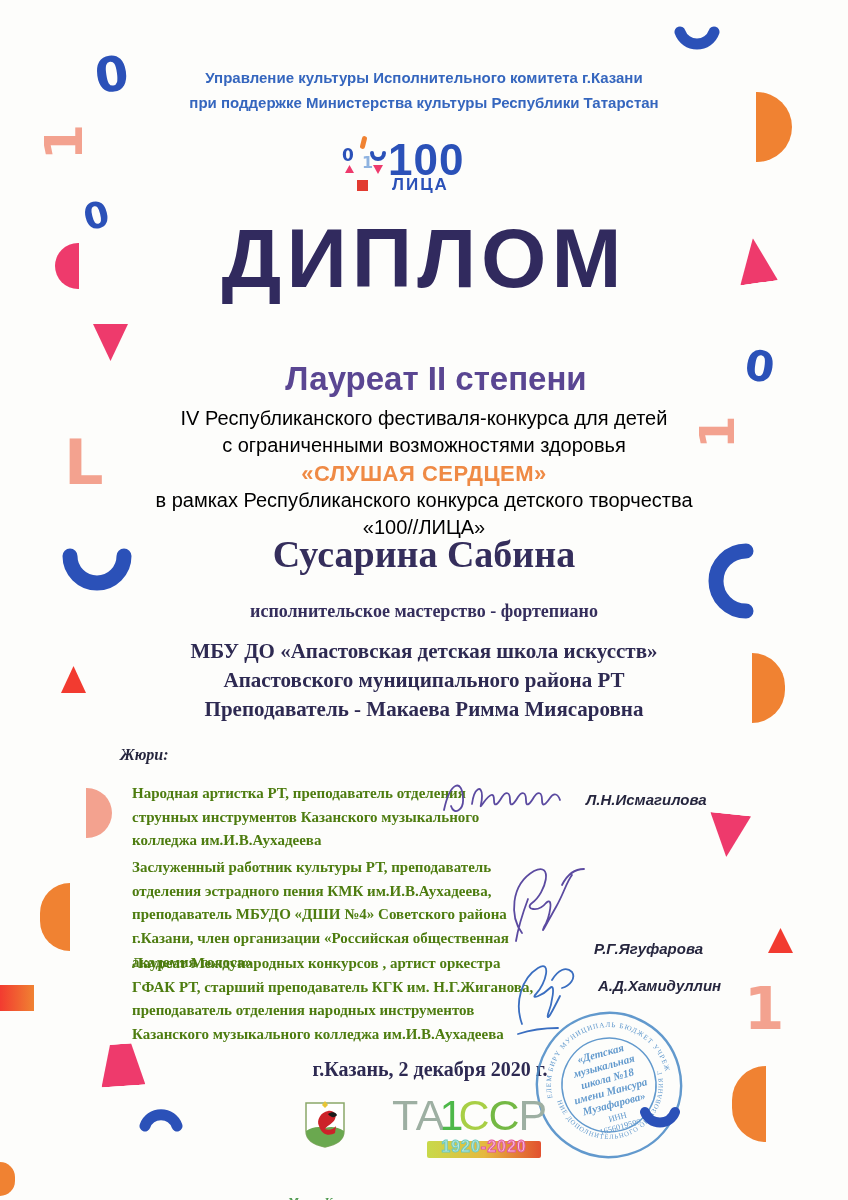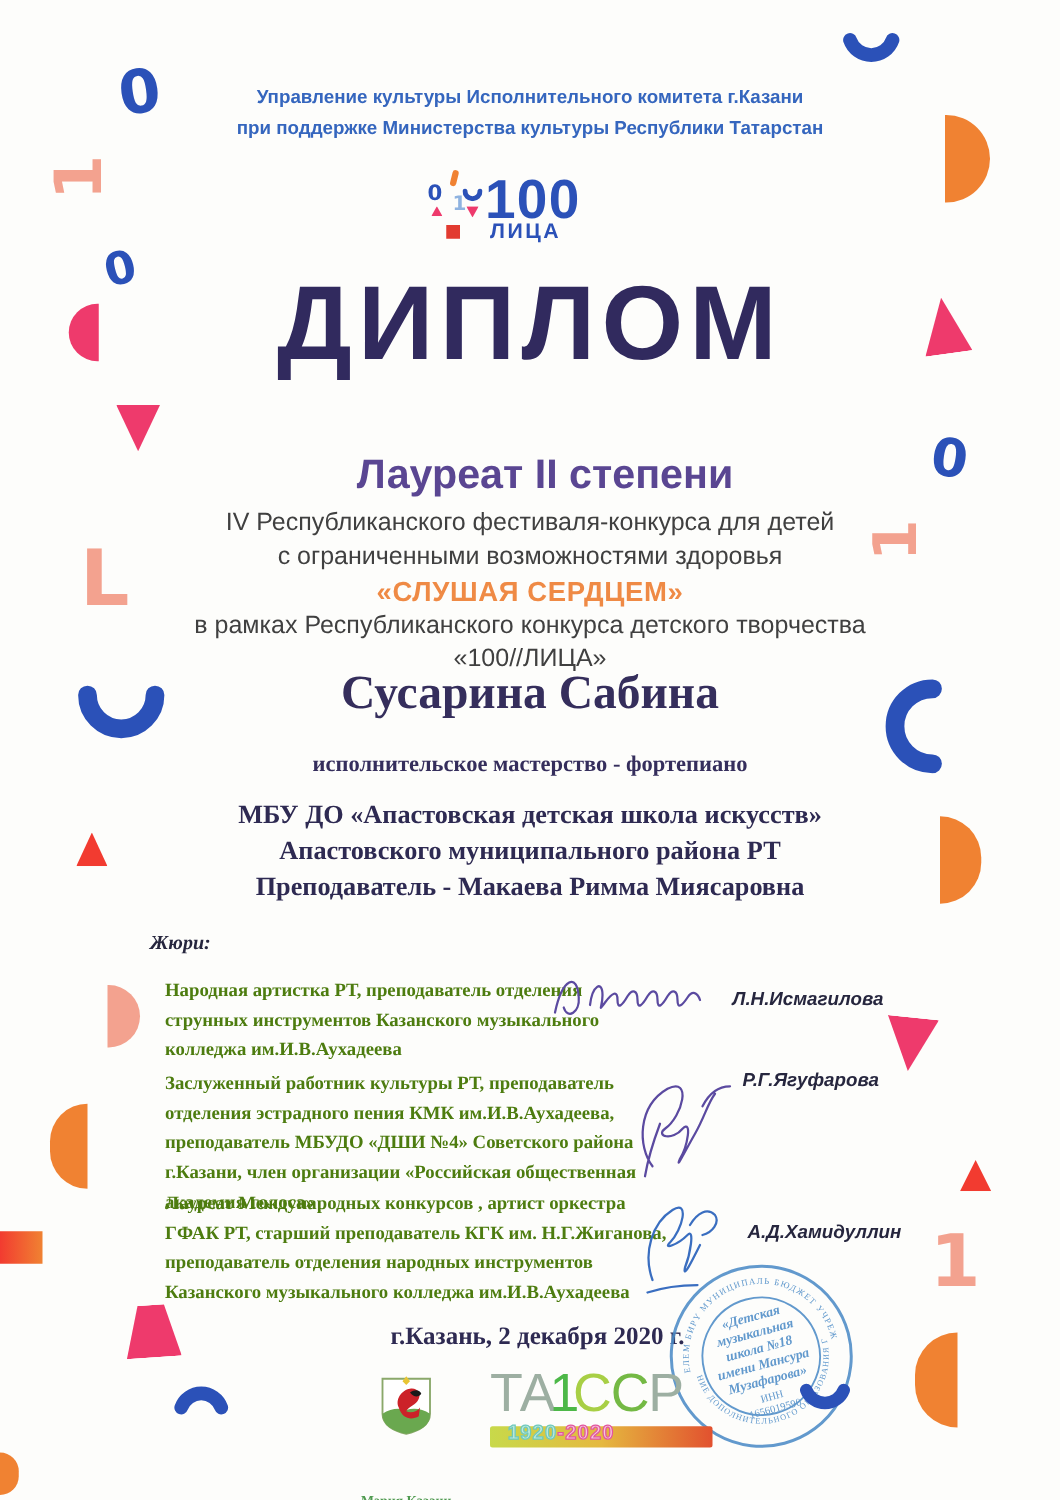--- a/index.html
+++ b/index.html
@@ -3,21 +3,21 @@
 <meta charset="utf-8">
 <style>
   html,body{margin:0;padding:0;background:#e9e9e9;}
   .page{position:relative;width:848px;height:1200px;margin:0 auto;background:#fdfdfb;
         overflow:hidden;font-family:"Liberation Sans",sans-serif;}
   
   .center{position:absolute;left:0;width:848px;text-align:center;}
   .hdr{color:#3566be;font-size:15px;font-weight:600;line-height:1.65;}
   .diploma{color:#312a5e;font-size:84px;font-weight:700;letter-spacing:5px;}
   .degree{color:#5a4692;font-size:33px;font-weight:700;padding-left:12px;}
-  .body-line{color:#404040;font-size:20px;font-weight:500;}
+  .body-line{color:#000000;font-size:20px;font-weight:500;}
   .fest{color:#ef8a45;font-size:22px;font-weight:700;letter-spacing:.5px;}
   .serif{font-family:"Liberation Serif",serif;}
   .rname{color:#352e5c;font-size:38px;font-weight:700;}
   .nomin{color:#352e5c;font-size:18px;font-weight:700;}
   .school{color:#2e2a52;font-size:21px;font-weight:700;line-height:1.45;}
   .jury-h{color:#26263e;font-size:16px;font-weight:700;font-style:italic;}
   .jury-d{position:absolute;left:132px;width:402px;color:#4d7c0f;font-size:15px;
           font-weight:700;line-height:1.58;text-align:left;}
   .jury-n{position:absolute;color:#26263e;font-size:15px;font-weight:700;font-style:italic;}
   .date{color:#2e2a52;font-size:20px;font-weight:700;}
@@ -33,22 +33,22 @@
   .logo100{position:absolute;left:338px;top:131px;width:130px;height:66px;}
   .logo-num{position:absolute;left:50px;top:4px;font-size:44px;font-weight:700;color:#2b51b8;letter-spacing:1px;}
   .logo-word{position:absolute;left:54px;top:44px;font-size:17px;font-weight:700;color:#2b51b8;letter-spacing:2px;}
   
   .mayor-label{position:absolute;left:286px;top:1152px;width:78px;text-align:center;
                color:#4f9a4f;font-size:11px;font-weight:700;font-family:"Liberation Serif",serif;margin-top:43px;}
   .tassr{position:absolute;left:392px;top:1094px;font-size:43px;letter-spacing:-1px;line-height:1;
          font-family:"Liberation Sans",sans-serif;}
   .tassr span{font-weight:500;}
   .t-gray{color:#9dafa2;} .t-one{color:#4db848;font-weight:700;} .t-c1{color:#a8cf45;} .t-c2{color:#74b944;}
-  .years-bar{position:absolute;left:392px;top:1141px;width:130px;height:17px;
-             background:linear-gradient(90deg,#c8d94a,#e5b93f,#e2512f);border-radius:2px;padding-left:48px;}
+  .years-bar{position:absolute;left:427px;top:1141px;width:114px;height:17px;
+             background:linear-gradient(90deg,#c8d94a,#e5b93f,#e2512f);border-radius:2px;}
   .years-txt{position:absolute;left:0;top:-3px;width:114px;text-align:center;font-size:16px;font-weight:700;letter-spacing:1px;}
   .y1{color:#bfe9df;-webkit-text-stroke:1px #6fc9bc;}
   .y2{color:#f6c3dc;-webkit-text-stroke:1px #e2569d;}
   svg text{font-family:"Liberation Serif",serif;}
 </style>
 </head>
 <body>
 
 <div class="page">
 
@@ -125,21 +125,21 @@
   <div class="serif jury-d" style="top:782px;">Народная артистка  РТ,  преподаватель отделения струнных  инструментов  Казанского музыкального колледжа им.И.В.Аухадеева</div>
   <svg class="deco" style="left:438px;top:770px;" width="160" height="52" viewBox="0 0 160 52">
     <path d="M6,40 C12,12 24,8 25,28 C26,40 16,46 13,36 M34,34 C36,18 44,14 44,26 C44,36 40,40 46,32 C52,24 56,22 56,30 C56,38 60,34 64,27 C68,21 72,22 72,30 C72,38 76,34 80,27 C84,21 88,22 88,30 C88,38 92,34 96,27 C100,21 104,22 104,30 C104,38 108,34 112,28 C116,22 120,24 122,30" fill="none" stroke="#5b4aa0" stroke-width="1.8" stroke-linecap="round"></path>
   </svg>
   <div class="jury-n" style="left:586px;top:791px;">Л.Н.Исмагилова</div>
 
   <div class="serif jury-d" style="top:856px;">Заслуженный работник культуры РТ, преподаватель отделения эстрадного пения   КМК им.И.В.Аухадеева, преподаватель МБУДО «ДШИ №4»   Советского района г.Казани, член организации  «Российская общественная академия голоса»</div>
   <svg class="deco" style="left:492px;top:855px;" width="112" height="96" viewBox="0 0 112 96">
     <path d="M30,78 C18,62 18,30 42,16 C62,6 54,38 40,48 C32,54 46,58 54,48 C62,40 58,62 52,72 C48,82 56,66 64,52 C72,38 74,28 80,20 M70,30 C76,18 84,14 92,14 M36,44 C30,60 26,74 24,86" fill="none" stroke="#5b4aa0" stroke-width="1.8" stroke-linecap="round"></path>
   </svg>
-  <div class="jury-n" style="left:594px;top:856px;">Р.Г.Ягуфарова</div>
+  <div class="jury-n" style="left:594px;top:940px;">Р.Г.Ягуфарова</div>
 
   <div class="serif jury-d" style="top:952px;">Лауреат Международных конкурсов , артист   оркестра ГФАК РТ, старший  преподаватель  КГК им. Н.Г.Жиганова, преподаватель  отделения народных инструментов Казанского музыкального  колледжа им.И.В.Аухадеева</div>
   <svg class="deco" style="left:500px;top:950px;" width="96" height="88" viewBox="0 0 96 88">
     <path d="M22,74 C14,52 22,28 38,18 C52,9 46,34 36,44 C30,50 42,46 50,38 C56,32 52,54 48,64 C46,74 54,58 60,46 M52,30 C58,20 66,16 72,22 C76,28 70,36 62,38 M18,84 C30,80 44,78 58,78" fill="none" stroke="#3a6ec0" stroke-width="1.8" stroke-linecap="round"></path>
   </svg>
   <div class="jury-n" style="left:598px;top:977px;">А.Д.Хамидуллин</div>
 
   <div class="serif date" style="position:absolute;left:300px;top:1058px;width:260px;text-align:center;">г.Казань, 2 декабря 2020 г.</div>
 
   <svg style="position:absolute;left:524px;top:1000px;opacity:.88;" width="170" height="170" viewBox="0 0 170 170">

